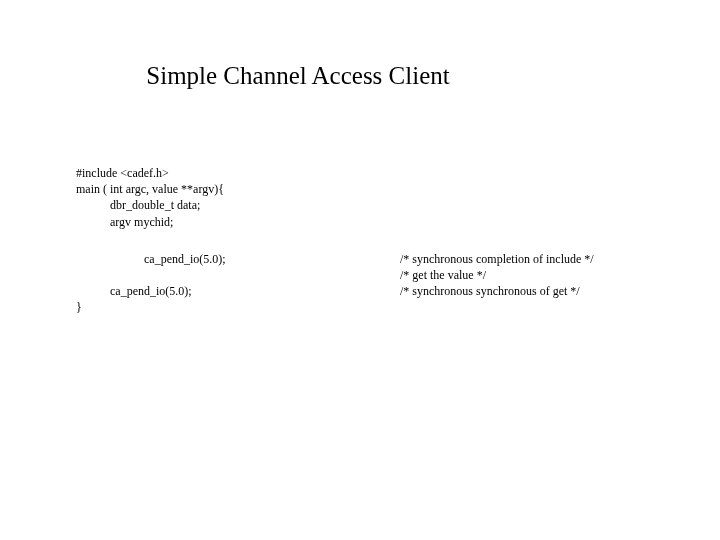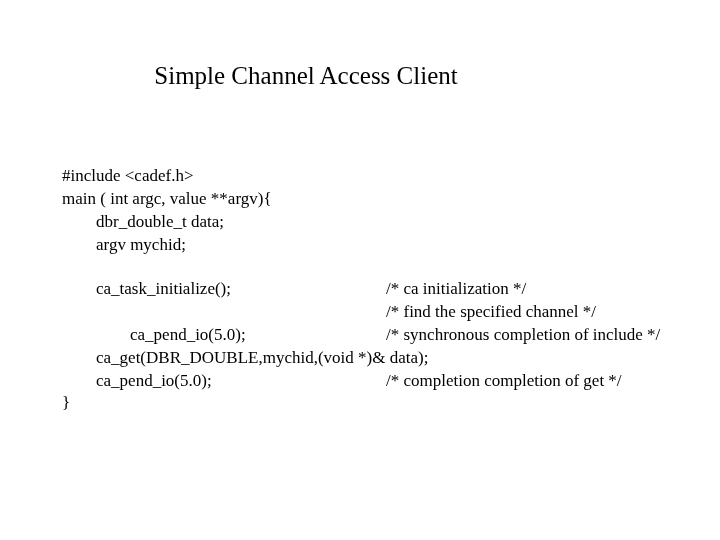--- a/index.html
+++ b/index.html
@@ -13,31 +13,31 @@
   }
   .slide {
     width: 720px;
     height: 540px;
     position: relative;
     box-sizing: border-box;
   }
   .title {
     position: absolute;
     top: 62px;
-    left: 8px;
+    left: 0;
     width: 596px;
     text-align: center;
     font-size: 25px;
   }
   .code {
     position: absolute;
     top: 165px;
-    left: 62px;
+    left: 76px;
     width: 620px;
-    font-size: 17px;
+    font-size: 12px;
     line-height: 1.35;
   }
   .row {
     display: flex;
     white-space: pre;
   }
   .left {
     flex: 0 0 auto;
   }
   .right {
@@ -71,43 +71,37 @@
     <div class="row ind1">
       <span class="left">dbr_double_t data;</span>
     </div>
 
     <div class="row ind1">
       <span class="left">argv mychid;</span>
     </div>
 
     <div class="blank"></div>
 
-    <div class="row ind1">
-      <span class="colpad"><span class="left">ca_task_initialize();</span></span><span class="right">/* ca initialization */</span>
-    </div>
 
     <div class="row ind1">
-      <span class="colpad"></span><span class="right">/* find the specified channel */</span>
+      <span class="colpad"></span>
     </div>
 
 
     <div class="row ind2">
       <span style="display:inline-block;width:256px;"><span class="left">ca_pend_io(5.0);</span></span><span class="right">/* synchronous completion of include */</span>
     </div>
 
     <div class="row ind1">
-      <span class="colpad"></span>
+      <span class="colpad"></span><span class="right">/* get the value */</span>
     </div>
 
-    <div class="row ind1">
-      <span class="left">ca_get(DBR_DOUBLE,mychid,(void *)&amp; data);</span>
-    </div>
 
     <div class="row ind1">
-      <span class="colpad"><span class="left">ca_pend_io(5.0);</span></span><span class="right">/* completion completion of get */</span>
+      <span class="colpad"><span class="left">ca_pend_io(5.0);</span></span><span class="right">/* synchronous synchronous of get */</span>
     </div>
 
     <div class="row">
       <span class="left">}</span>
     </div>
 
   </div>
 </div>
 
 </body></html>

